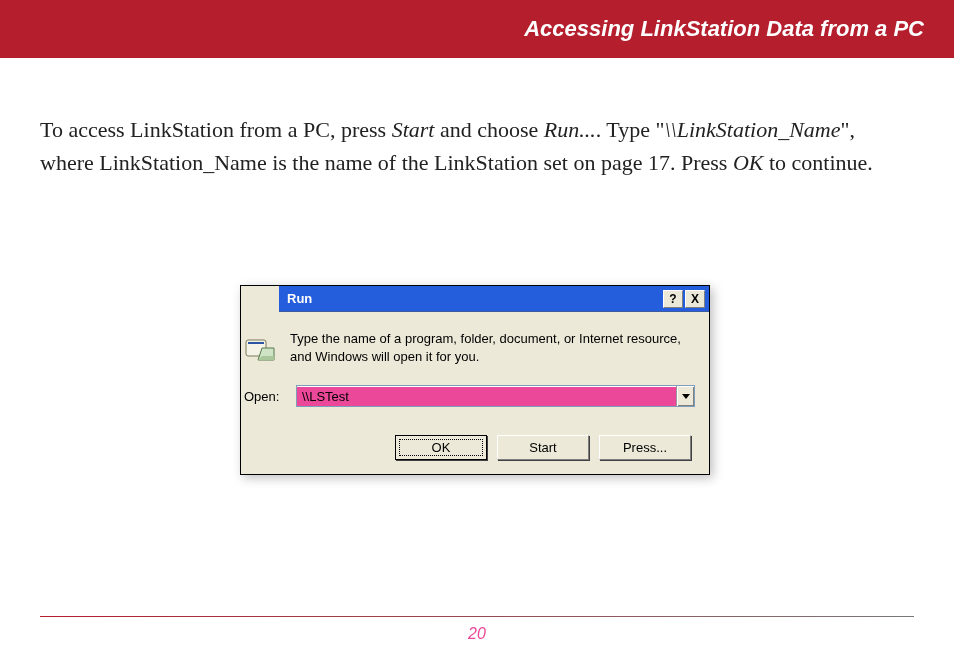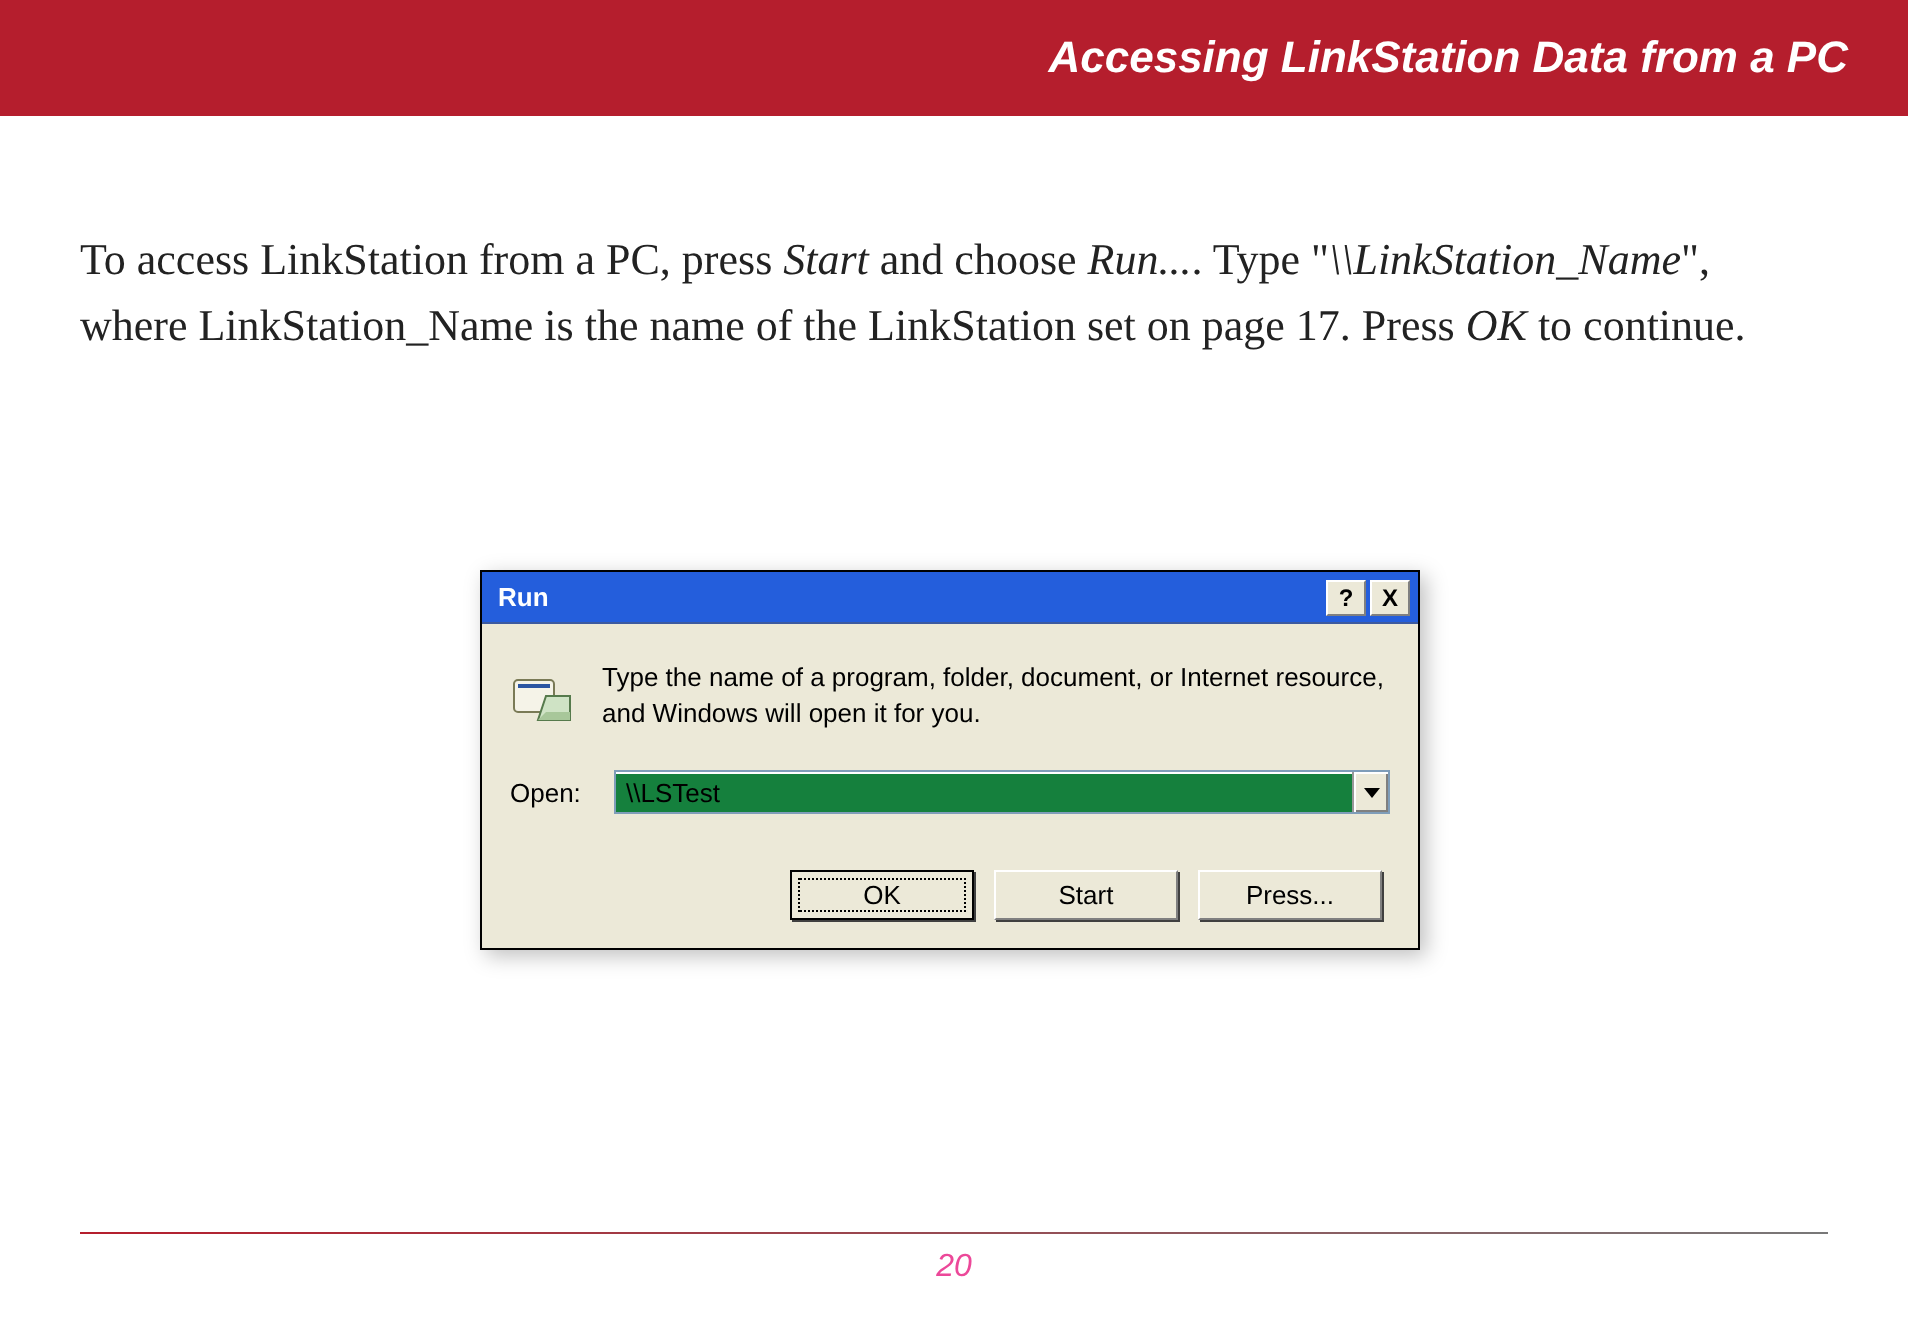--- a/index.html
+++ b/index.html
@@ -55,20 +55,21 @@
     }
     .titlebar {
       background: linear-gradient(to right, #1b3f8b, #3a6ea5);
       background: #245edc;
       height: 26px;
       display: flex;
       align-items: center;
       justify-content: space-between;
       padding: 0 4px 0 8px;
       border-bottom: 1px solid #3c5aa0;
+      margin-left: 38px;
     }
     .titlebar-title {
       color: #fff;
       font-weight: bold;
       font-size: 13px;
     }
     .titlebar-buttons {
       display: flex;
       gap: 2px;
     }
@@ -83,21 +84,21 @@
       display: flex;
       align-items: center;
       justify-content: center;
       font-family: Arial, sans-serif;
       font-size: 12px;
       font-weight: bold;
       color: #000;
       cursor: default;
     }
     .dialog-body {
-      padding: 18px 14px 14px 14px;
+      padding: 18px 14px 14px 3px;
     }
     .instruction-row {
       display: flex;
       gap: 14px;
       margin-bottom: 20px;
       align-items: flex-start;
     }
     .run-icon {
       width: 32px;
       height: 32px;
@@ -132,21 +133,21 @@
       height: 22px;
     }
     .open-input {
       flex: 1;
       padding: 2px 5px;
       font-family: Tahoma, Arial, sans-serif;
       font-size: 13px;
       color: #000;
       white-space: nowrap;
       overflow: hidden;
-      background: #15803d;
+      background: #ec4899;
     }
     .combo-arrow {
       width: 18px;
       height: 20px;
       background: #ece9d8;
       border-left: 1px solid #999;
       display: flex;
       align-items: center;
       justify-content: center;
       box-shadow: inset 1px 1px 0 #fff, inset -1px -1px 0 #808080;

